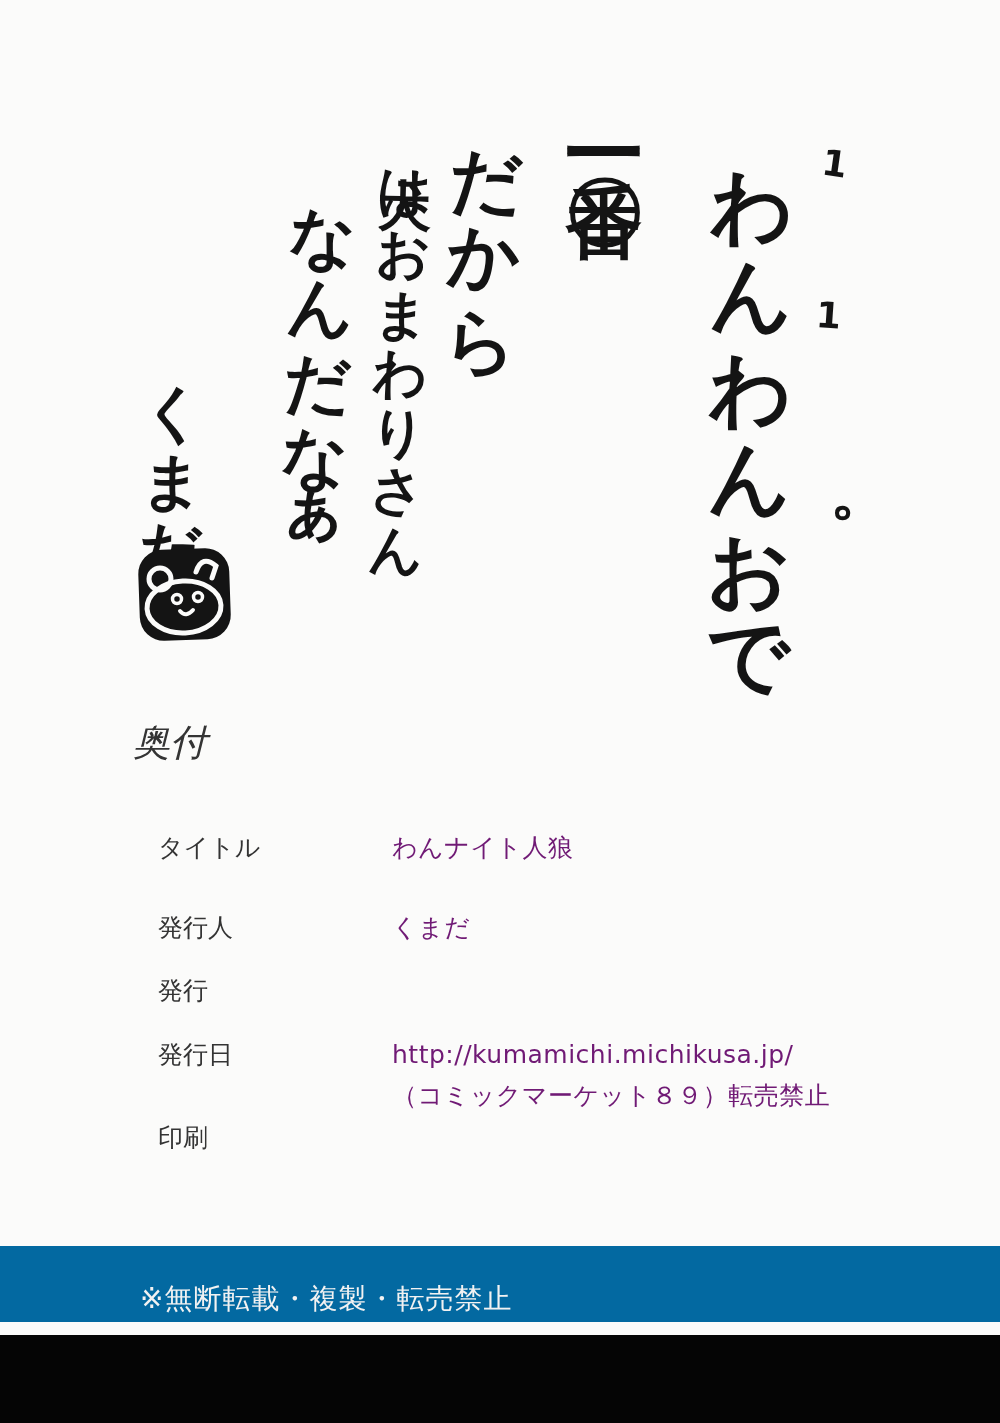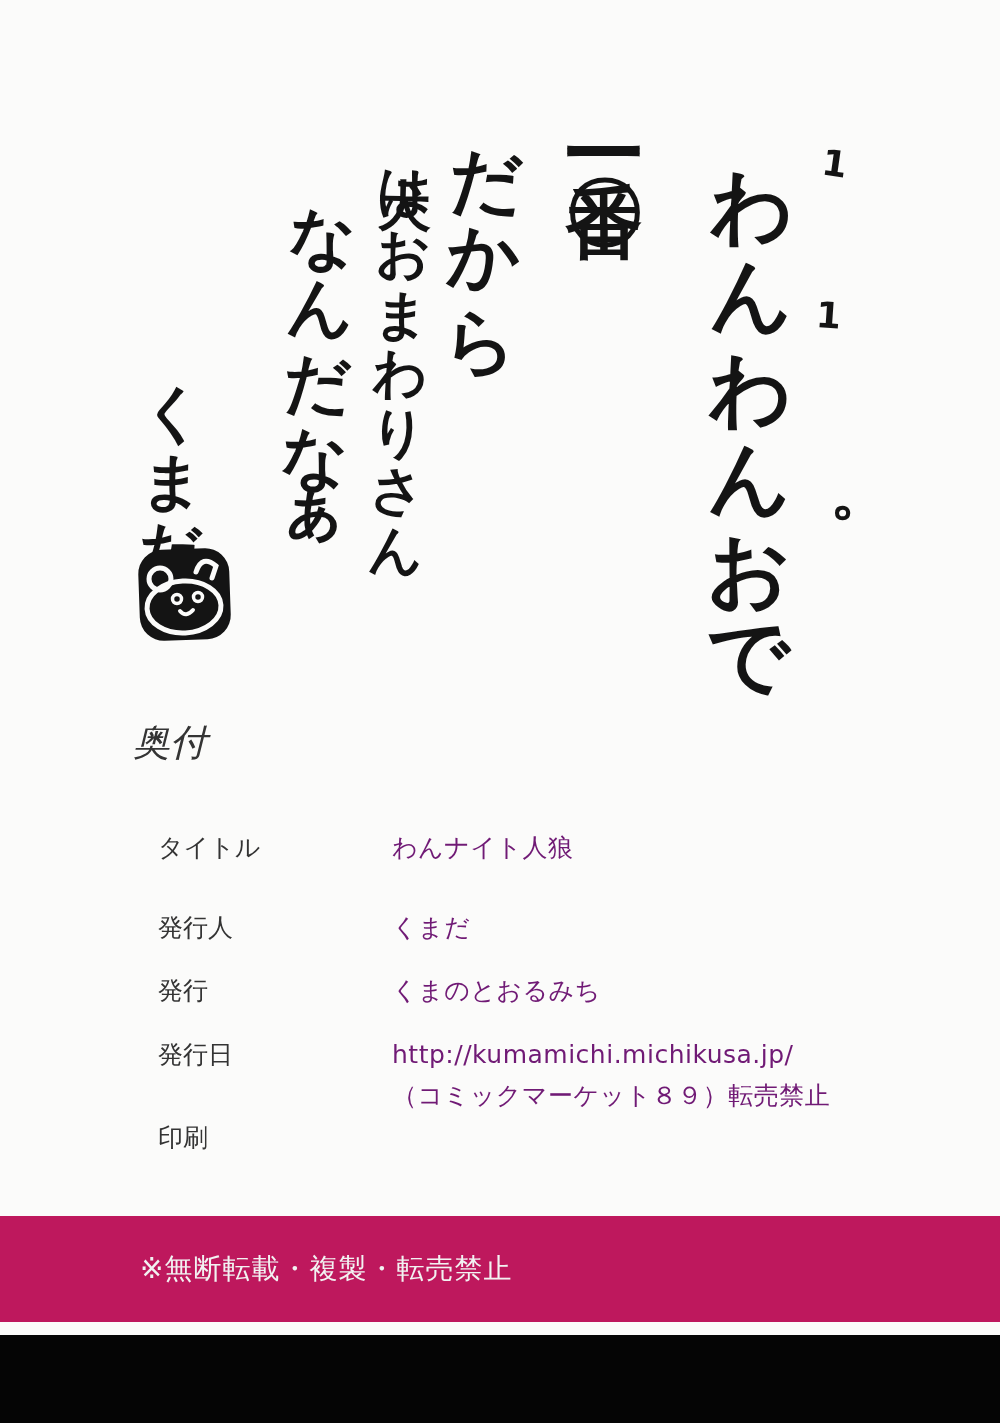--- a/index.html
+++ b/index.html
@@ -67,23 +67,23 @@
   .c-row-1 { top: 911px; }
   .c-row-2 { top: 956px; margin-top: 18px; }
   .c-row-3 { top: 1040px; }
   .c-row-4 { top: 1038px; }
   .c-row-5 { top: 1079px; }
   .c-row-6 { top: 1121px; }
 
   
   .notice-bar {
     position: absolute;
-    left: 0; top: 1216px;
+    left: 0; top: 1246px;
     width: 1000px; height: 114px;
-    background: #be185d;
+    background: #0369a1;
   }
   .notice-text {
     position: absolute;
     left: 140px; top: 34px;
     font-size: 28px;
     color: #f2f2f2;
     letter-spacing: 1px;
   }
   .bottom-bar {
     position: absolute;
@@ -132,21 +132,20 @@
     <div class="c-row c-row-0">
       <span class="c-label">タイトル</span>
       <span class="c-value">わんナイト人狼</span>
     </div>
     <div class="c-row c-row-1">
       <span class="c-label">発行人</span>
       <span class="c-value">くまだ</span>
     </div>
     <div class="c-row c-row-2">
       <span class="c-label">発行</span>
-      <span class="c-value">くまのとおるみち</span>
     </div>
     <div class="c-row c-row-3">
       <span class="c-label"></span>
       <span class="c-value">http://kumamichi.michikusa.jp/</span>
     </div>
     <div class="c-row c-row-4">
       <span class="c-label">発行日</span>
     </div>
     <div class="c-row c-row-5">
       <span class="c-label"></span>

